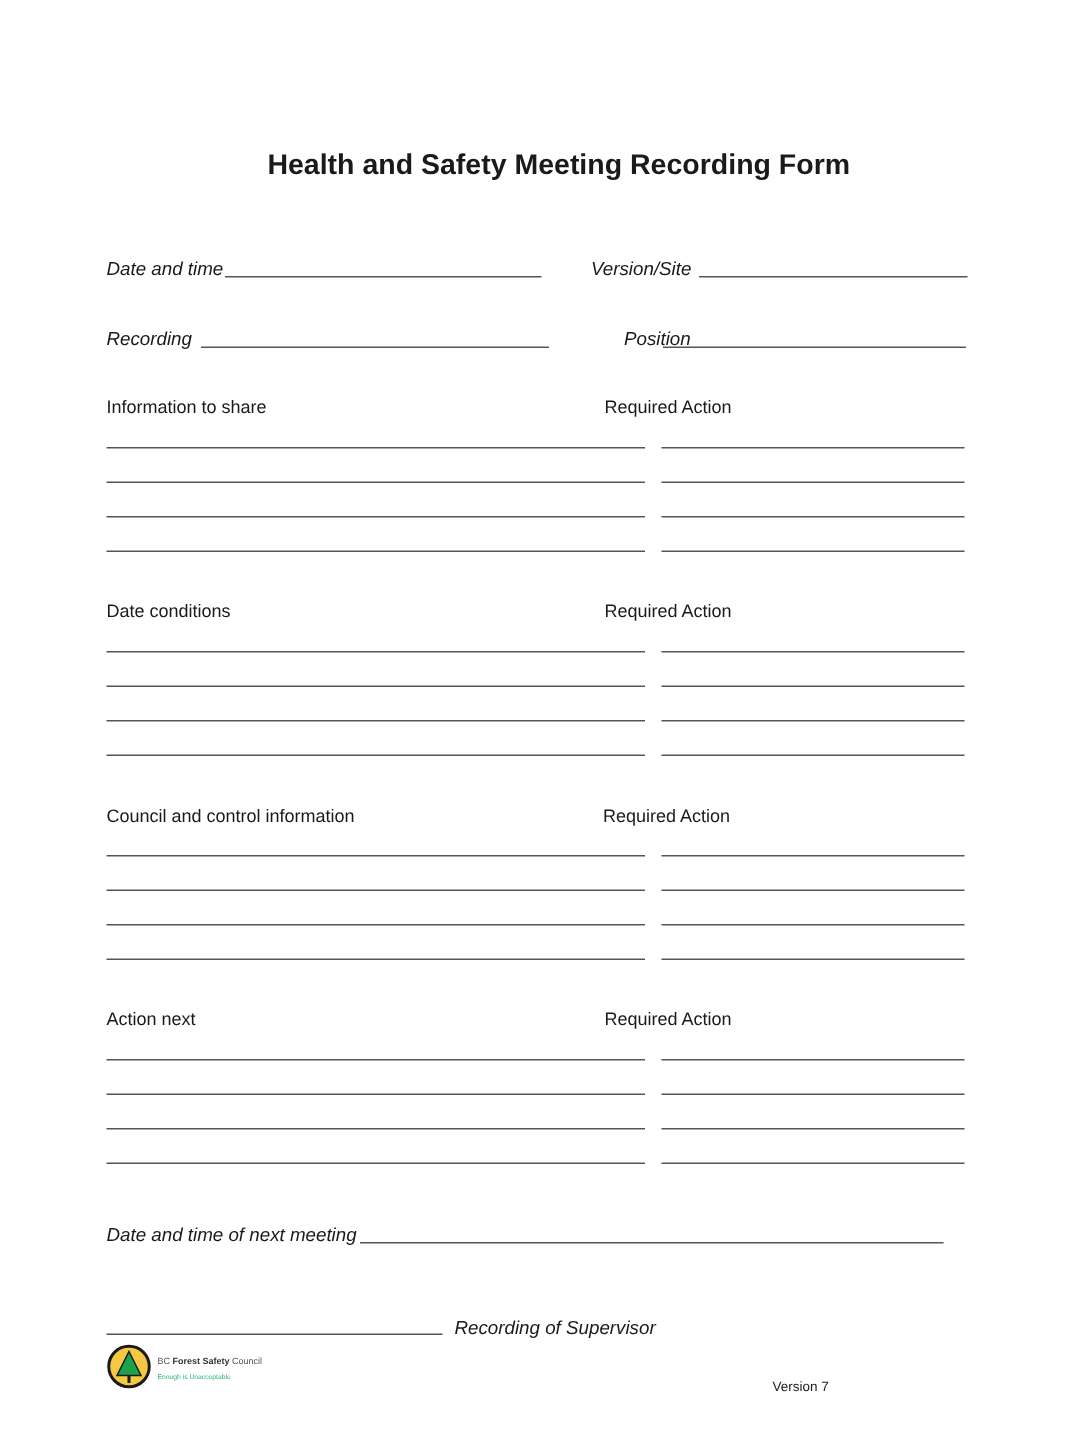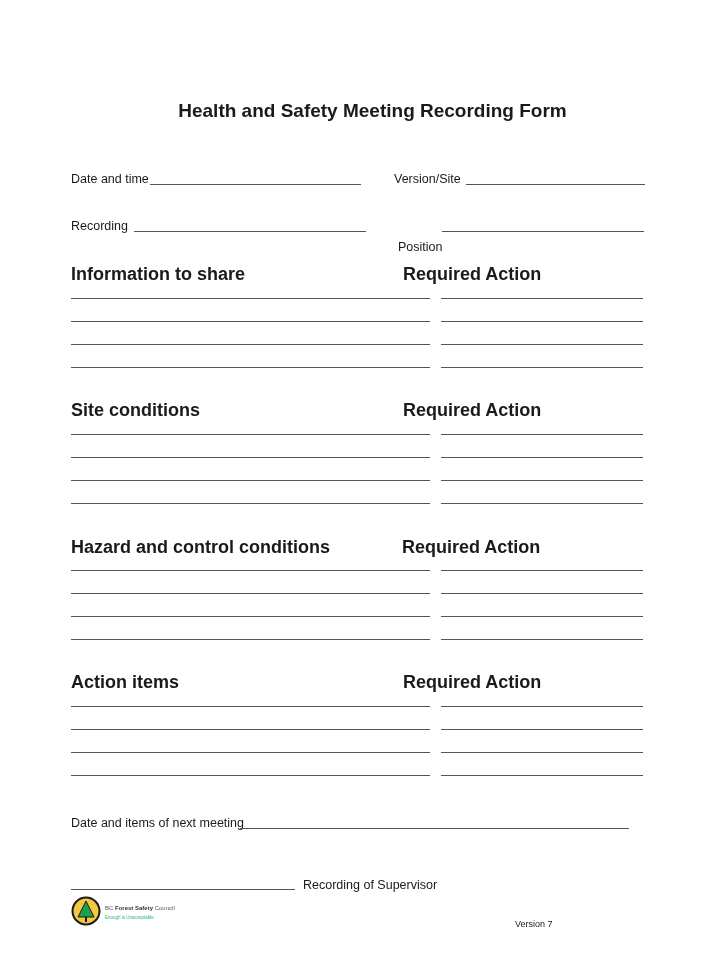--- a/index.html
+++ b/index.html
@@ -1,86 +1,86 @@
 <!DOCTYPE html>
 <html><head>
 <meta charset="utf-8">
 <style>
   html, body { margin: 0; padding: 0; background: #fff; }
   body { width: 725px; height: 970px; position: relative; overflow: hidden;
          font-family: "Liberation Sans", "DejaVu Sans", sans-serif; color: #1a1a1a; }
   .abs { position: absolute; }
   .title { left: 0; width: 745px; text-align: center; top: 100px; font-size: 19px; font-weight: bold; }
-  .lbl { font-size: 12.5px; white-space: nowrap; }
-  .hdr { font-size: 18px; font-weight: bold; white-space: nowrap; }
+  .lbl { font-size: 12.5px; white-space: nowrap; font-style: italic; }
+  .hdr { font-size: 12px; font-weight: normal; white-space: nowrap; }
   .ln { height: 0; border-top: 1px solid #555; }
   .logo-text { font-size: 6px; color: #555; white-space: nowrap; }
   .logo-tag { font-size: 4.5px; color: #2bb673; white-space: nowrap; }
   .ver { font-size: 9px; }
 </style>
 </head>
 <body>
 
 <div class="abs title">Health and Safety Meeting Recording Form</div>
 
 <div class="abs lbl" style="left:71px;top:172px;">Date and time</div>
 <div class="abs ln" style="left:150px;top:184px;width:211px;"></div>
 <div class="abs lbl" style="left:394px;top:172px;">Version/Site</div>
 <div class="abs ln" style="left:466px;top:184px;width:179px;"></div>
 
 <div class="abs lbl" style="left:71px;top:219px;">Recording</div>
 <div class="abs ln" style="left:134px;top:231px;width:232px;"></div>
-<div class="abs lbl" style="left:398px;top:219px;margin-top:21px;">Position</div>
+<div class="abs lbl" style="left:416px;top:219px;">Position</div>
 <div class="abs ln" style="left:442px;top:231px;width:202px;"></div>
 
 <div class="abs hdr" style="left:71px;top:264px;">Information to share</div>
 <div class="abs hdr" style="left:403px;top:264px;">Required Action</div>
 <div class="abs ln" style="left:71px;top:298px;width:359px;"></div>
 <div class="abs ln" style="left:441px;top:298px;width:202px;"></div>
 <div class="abs ln" style="left:71px;top:321px;width:359px;"></div>
 <div class="abs ln" style="left:441px;top:321px;width:202px;"></div>
 <div class="abs ln" style="left:71px;top:344px;width:359px;"></div>
 <div class="abs ln" style="left:441px;top:344px;width:202px;"></div>
 <div class="abs ln" style="left:71px;top:367px;width:359px;"></div>
 <div class="abs ln" style="left:441px;top:367px;width:202px;"></div>
 
-<div class="abs hdr" style="left:71px;top:400px;">Site conditions</div>
+<div class="abs hdr" style="left:71px;top:400px;">Date conditions</div>
 <div class="abs hdr" style="left:403px;top:400px;">Required Action</div>
 <div class="abs ln" style="left:71px;top:434px;width:359px;"></div>
 <div class="abs ln" style="left:441px;top:434px;width:202px;"></div>
 <div class="abs ln" style="left:71px;top:457px;width:359px;"></div>
 <div class="abs ln" style="left:441px;top:457px;width:202px;"></div>
 <div class="abs ln" style="left:71px;top:480px;width:359px;"></div>
 <div class="abs ln" style="left:441px;top:480px;width:202px;"></div>
 <div class="abs ln" style="left:71px;top:503px;width:359px;"></div>
 <div class="abs ln" style="left:441px;top:503px;width:202px;"></div>
 
-<div class="abs hdr" style="left:71px;top:537px;">Hazard and control conditions</div>
+<div class="abs hdr" style="left:71px;top:537px;">Council and control information</div>
 <div class="abs hdr" style="left:402px;top:537px;">Required Action</div>
 <div class="abs ln" style="left:71px;top:570px;width:359px;"></div>
 <div class="abs ln" style="left:441px;top:570px;width:202px;"></div>
 <div class="abs ln" style="left:71px;top:593px;width:359px;"></div>
 <div class="abs ln" style="left:441px;top:593px;width:202px;"></div>
 <div class="abs ln" style="left:71px;top:616px;width:359px;"></div>
 <div class="abs ln" style="left:441px;top:616px;width:202px;"></div>
 <div class="abs ln" style="left:71px;top:639px;width:359px;"></div>
 <div class="abs ln" style="left:441px;top:639px;width:202px;"></div>
 
-<div class="abs hdr" style="left:71px;top:672px;">Action items</div>
+<div class="abs hdr" style="left:71px;top:672px;">Action next</div>
 <div class="abs hdr" style="left:403px;top:672px;">Required Action</div>
 <div class="abs ln" style="left:71px;top:706px;width:359px;"></div>
 <div class="abs ln" style="left:441px;top:706px;width:202px;"></div>
 <div class="abs ln" style="left:71px;top:729px;width:359px;"></div>
 <div class="abs ln" style="left:441px;top:729px;width:202px;"></div>
 <div class="abs ln" style="left:71px;top:752px;width:359px;"></div>
 <div class="abs ln" style="left:441px;top:752px;width:202px;"></div>
 <div class="abs ln" style="left:71px;top:775px;width:359px;"></div>
 <div class="abs ln" style="left:441px;top:775px;width:202px;"></div>
 
-<div class="abs lbl" style="left:71px;top:816px;">Date and items of next meeting</div>
+<div class="abs lbl" style="left:71px;top:816px;">Date and time of next meeting</div>
 <div class="abs ln" style="left:240px;top:828px;width:389px;"></div>
 
 <div class="abs ln" style="left:71px;top:889px;width:224px;"></div>
 <div class="abs lbl" style="left:303px;top:878px;">Recording of Supervisor</div>
 
 <div class="abs" style="left:71px;top:896px;width:30px;height:30px;">
   <svg width="30" height="30" viewBox="0 0 30 30">
     <circle cx="15" cy="15" r="13.5" fill="#f5c842" stroke="#1a1a1a" stroke-width="2"></circle>
     <polygon points="15,5 23,21 7,21" fill="#1aa34a" stroke="#1a1a1a" stroke-width="1"></polygon>
     <rect x="14" y="21" width="2" height="5" fill="#1a1a1a"></rect>

